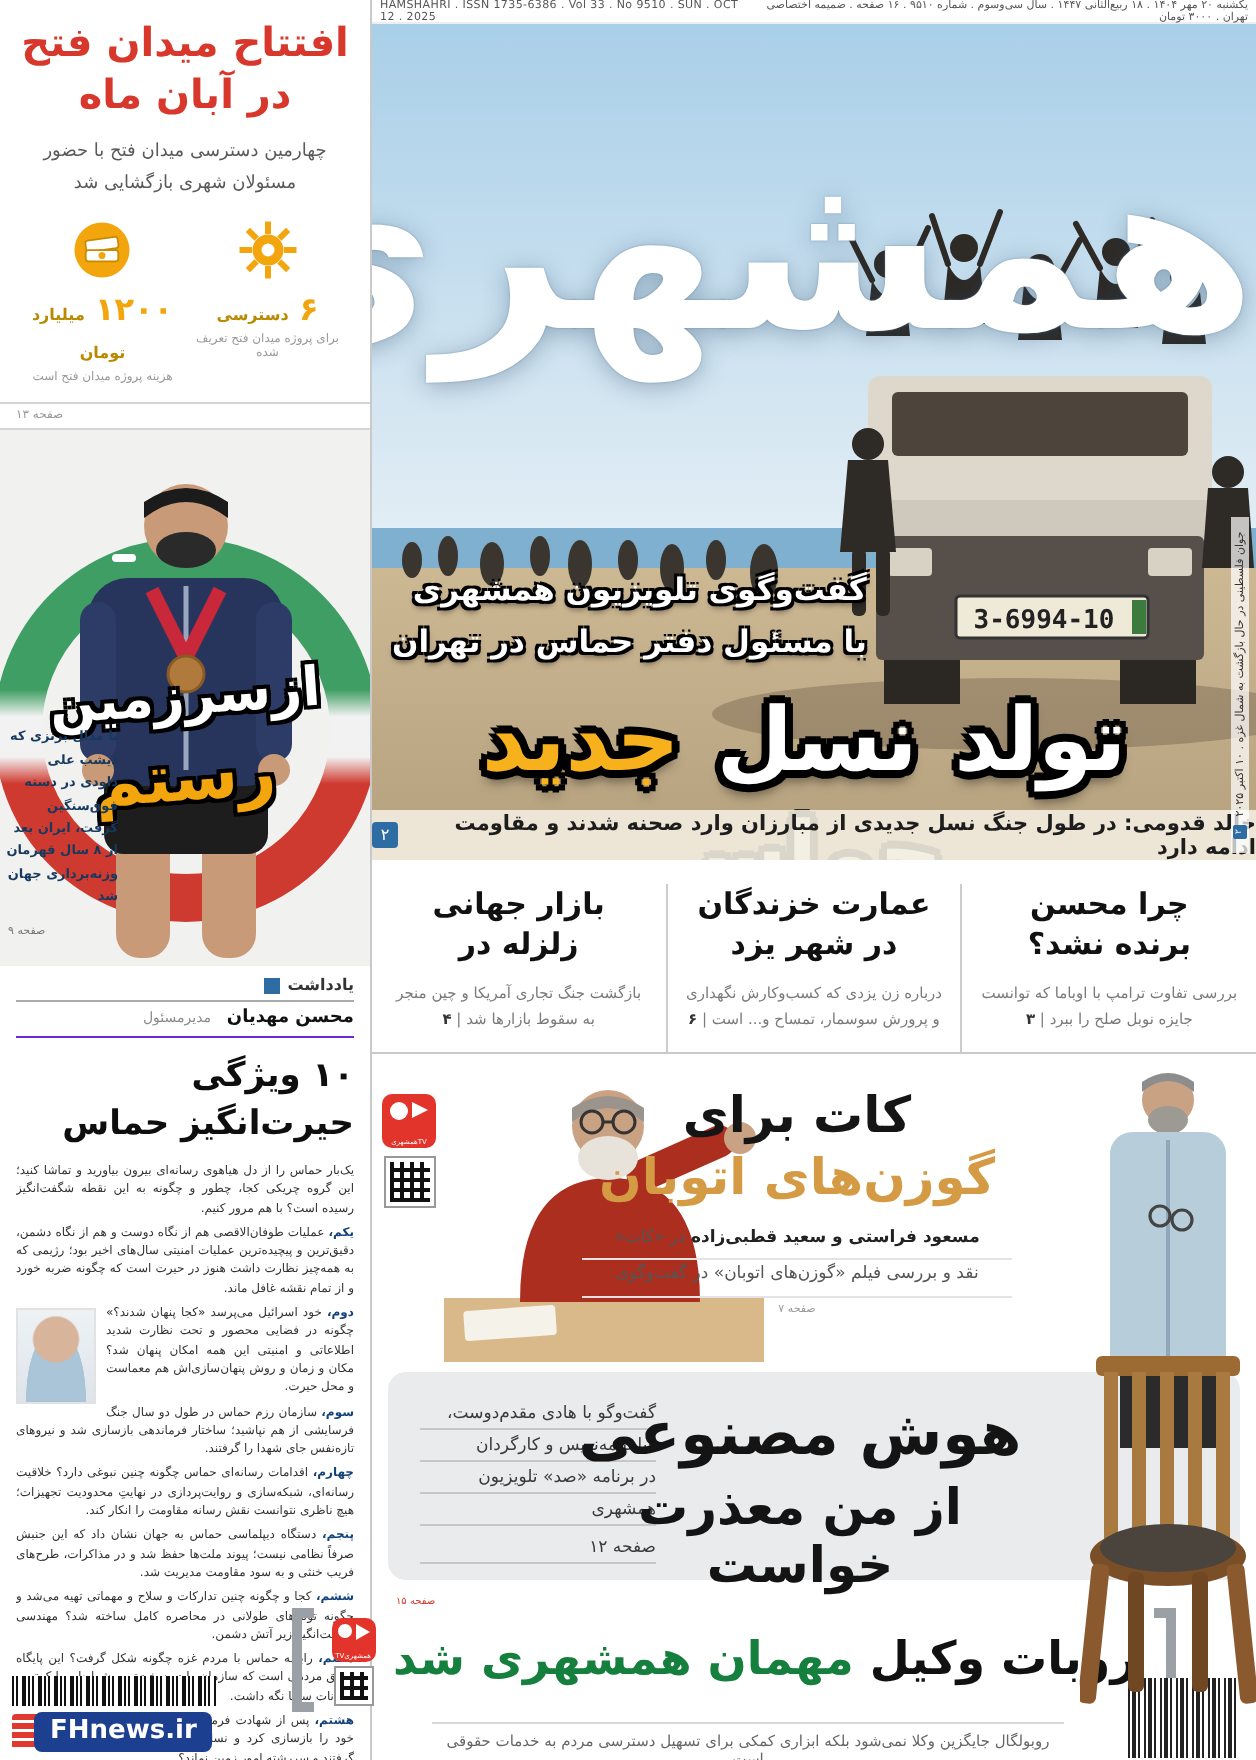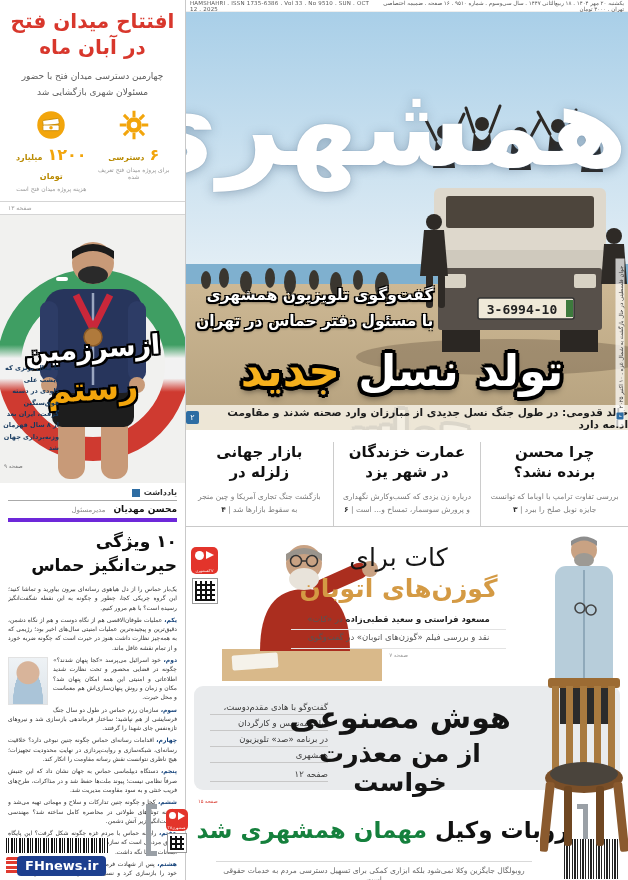--- a/index.html
+++ b/index.html
@@ -26,21 +26,21 @@
   .rostam-t1 { top:118px; font-size:27px; color:#fff; transform:rotate(-4deg); }
   .rostam-t2 { top:154px; font-size:33px; color:#f2a50c; transform:rotate(-4deg); }
   .rostam-cap { position:absolute; left:3px; top:148px; width:56px; direction:rtl; text-align:right;
     font-size:6.5px; font-weight:bold; color:#16395e; line-height:1.75; }
   .rostam-pref { position:absolute; left:4px; top:248px; font-size:5.5px; color:#777; }
 
   .note { padding:5px 8px 0; direction:rtl; }
   .sec-row { display:flex; align-items:center; gap:4px; border-bottom:1px solid #aaa; padding-bottom:3px; }
   .sec-sq { width:8px; height:8px; background:#2e6da3; }
   .sec-label { font-size:8px; font-weight:bold; color:#333; }
-  .author-row { padding:3px 0 4px; border-bottom:4px solid #6d28d9; font-size:9px; }
+  .author-row { padding:3px 0 4px; border-bottom:1px solid #6d28d9; font-size:9px; }
   .author { font-weight:bold; color:#111; }
   .role { font-size:7px; color:#8a8a8a; margin:0 5px; }
   .note-h { font-size:17px; font-weight:bold; color:#0e0e0e; line-height:1.4; margin:8px 0 6px; text-align:right; }
   .note-body { font-size:6px; line-height:1.55; color:#333; text-align:justify; height:312px; overflow:hidden; }
   .note-body p { margin-bottom:3px; }
   .note-body b { color:#14427a; }
   .float-photo { float:left; width:40px; height:48px; margin:2px 5px 3px 0; border:1px solid #e2e2e2;
     background:
       radial-gradient(circle at 50% 32%, #d8b49a 0 11px, rgba(0,0,0,0) 12px),
       radial-gradient(ellipse at 50% 95%, #aac4d8 0 55%, rgba(0,0,0,0) 56%),
@@ -96,21 +96,21 @@
   .tvlogo { width:27px; height:27px; background:#e3342b; border-radius:5px; position:relative; }
   .tvlogo .dot { position:absolute; left:4px; top:4px; width:9px; height:9px; background:#fff; border-radius:50%; }
   .tvlogo .play { position:absolute; left:15px; top:4px; width:0; height:0;
     border-left:8px solid #fff; border-top:4.5px solid rgba(0,0,0,0); border-bottom:4.5px solid rgba(0,0,0,0); }
   .tvlogo .lbl { position:absolute; left:0; right:0; bottom:1px; text-align:center; font-size:3.5px; color:#fff; }
   .qr { width:24px; height:24px; border:2px solid #fff; outline:1px solid #999;
     background-image:repeating-linear-gradient(0deg,#111 0 2px,rgba(0,0,0,0) 2px 5px),
                      repeating-linear-gradient(90deg,#111 0 2px,#fff 2px 5px); }
   .cut-fig-left { position:absolute; left:36px; top:4px; }
   .cut-head { position:absolute; right:122px; top:16px; width:215px; text-align:center; direction:rtl; }
-  .cut-h1 { font-size:25px; font-weight:normal; color:#151515; }
+  .cut-h1 { font-size:25px; font-weight:bold; color:#151515; }
   .cut-h2 { font-size:25px; font-weight:bold; color:#d49a44; margin-top:2px; }
   .cut-dek { font-size:8.5px; color:#555; line-height:1.8; margin-top:9px; }
   .cut-dek div { border-bottom:1px solid #e3e3e3; padding-bottom:2px; }
   .cut-dek b { color:#222; }
   .cut-pref { font-size:5.5px; color:#999; margin-top:3px; }
 
   .portrait-right { position:absolute; right:0; top:530px; width:88px; height:326px; z-index:5; }
 
   .ai { position:relative; margin:4px 8px 6px 8px; height:104px; background:#e9ebed; border-radius:9px; }
   .ai-dek { position:absolute; left:16px; top:13px; width:118px; direction:rtl; text-align:right; }

